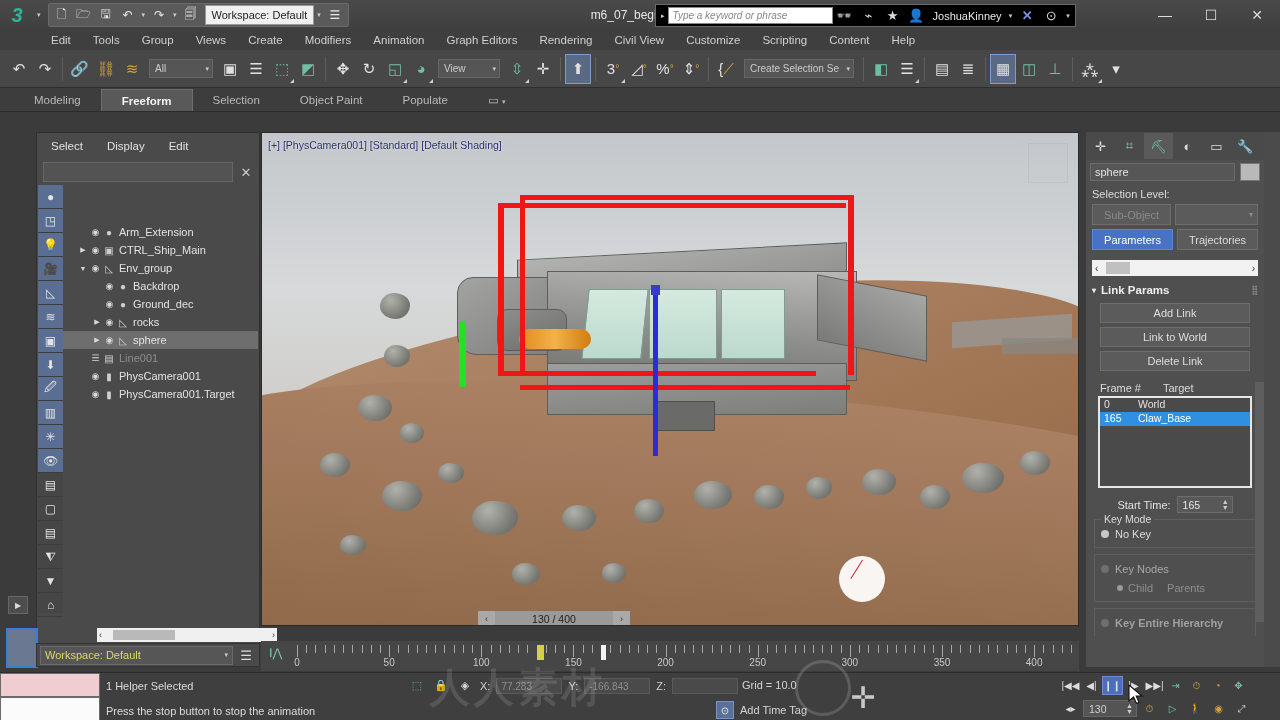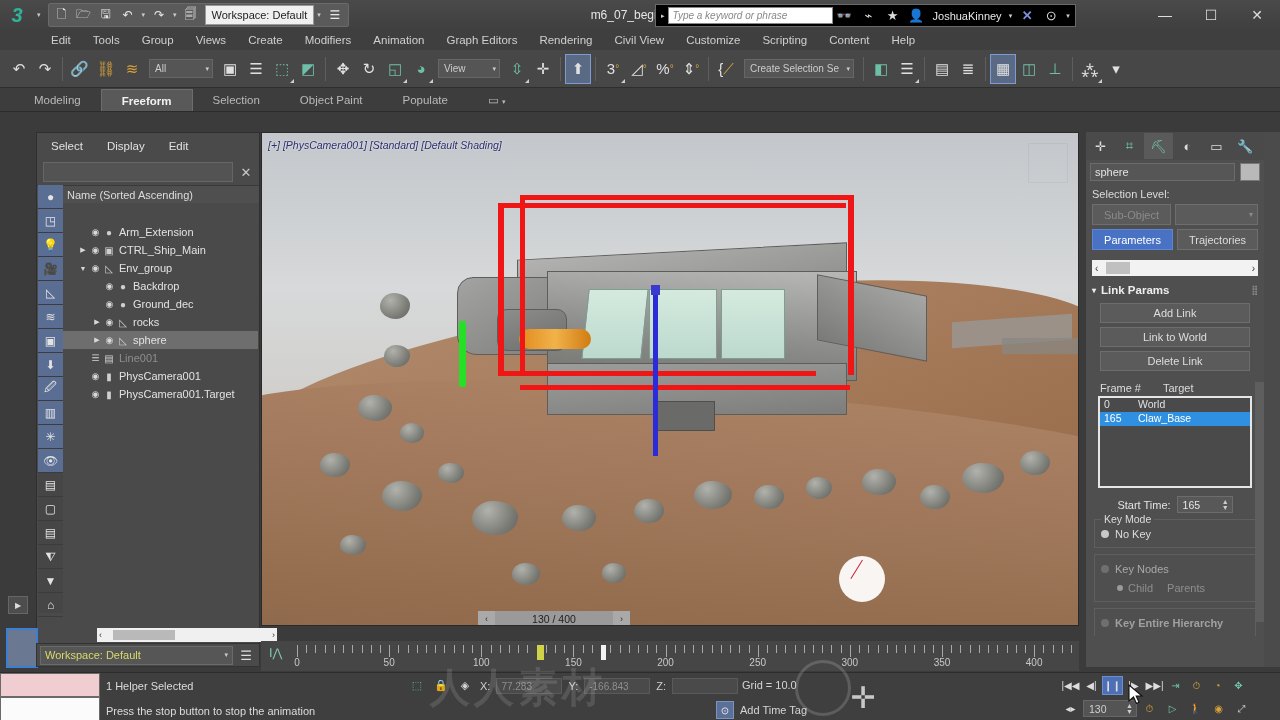--- a/index.html
+++ b/index.html
@@ -91,21 +91,21 @@
     background:linear-gradient(#c3c7cb,#d7d9da 55%,#cfcdc9); }
   #ground { position:absolute; left:-4%; top:33%; width:110%; height:72%;
     background:linear-gradient(165deg,#b08b6d 0%,#a97f5f 30%,#9d7352 60%,#8f6647 100%);
     border-radius:58% 42% 0 0 / 34% 26% 0 0; transform:rotate(-6deg); }
   #ground2 { position:absolute; left:-10%; top:52%; width:125%; height:60%;
     background:linear-gradient(180deg,#ab8164,#8d6749); border-radius:48% 52% 0 0 / 26% 20% 0 0;
     transform:rotate(4deg); }
   .rock { position:absolute; background:radial-gradient(circle at 35% 28%,#b2b2ad,#7e7e79 60%,#5e5e5a);
     border-radius:46% 54% 48% 52% / 52% 46% 54% 48%; }
   #vplabel { position:absolute; left:6px; top:6px; font-size:10.5px; color:#2b2b6e;
-    text-shadow:0 0 2px rgba(255,255,255,.8); z-index:6;font-style:italic; }
+    text-shadow:0 0 2px rgba(255,255,255,.8); z-index:6; }
   #shipwrap { position:absolute; left:195px; top:78px; width:480px; height:240px; z-index:4; }
   .hull { position:absolute; background:linear-gradient(160deg,#a8a8a6,#8b8b89 50%,#6f6f6e);
     border:1px solid #5d5d5c; }
   .glass { position:absolute; background:linear-gradient(180deg,#d5eadf,#bcd9cd);
     border:1px solid #7d9e90; }
   #redbox { position:absolute; left:236px; top:62px; width:356px; height:195px; z-index:7; }
   #redbox div { position:absolute; background:#f01616; }
   #greenbar { position:absolute; left:197px; top:188px; width:7px; height:66px;
     background:#26e026; z-index:8; border-radius:2px; }
   #bluebar { position:absolute; left:391px; top:155px; width:5px; height:168px;
@@ -357,21 +357,20 @@
 <div id="leftpanel">
   <div id="expmenu">
       <span>Select</span>
       <span>Display</span>
       <span>Edit</span>
     </div>
   <div id="expsearch">
     <div class="searchbx"></div>
     <div class="xbtn">✕</div>
   </div>
-  <div id="treehdr">Name (Sorted Ascending)</div>
   <div id="sidestrip">
       <div class="sico blue">●</div>
       <div class="sico blue">◳</div>
       <div class="sico blue">💡</div>
       <div class="sico blue">🎥</div>
       <div class="sico blue">◺</div>
       <div class="sico blue">≋</div>
       <div class="sico blue">▣</div>
       <div class="sico blue">⬇</div>
       <div class="sico blue">🖉</div>

